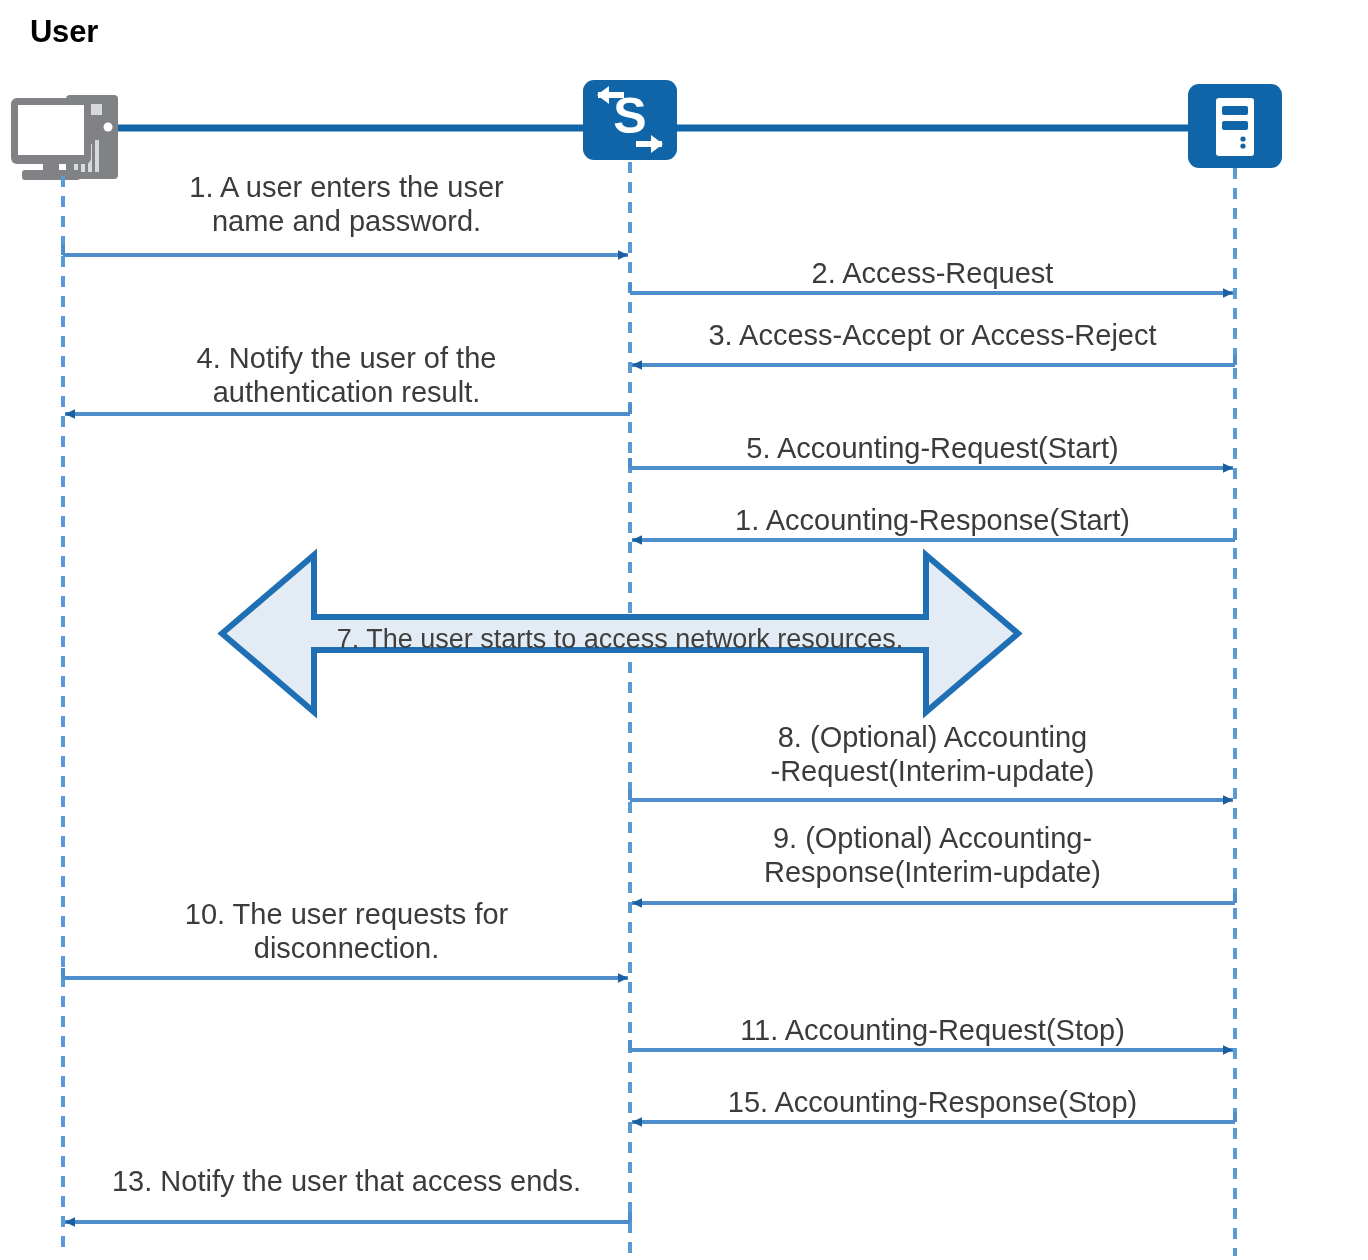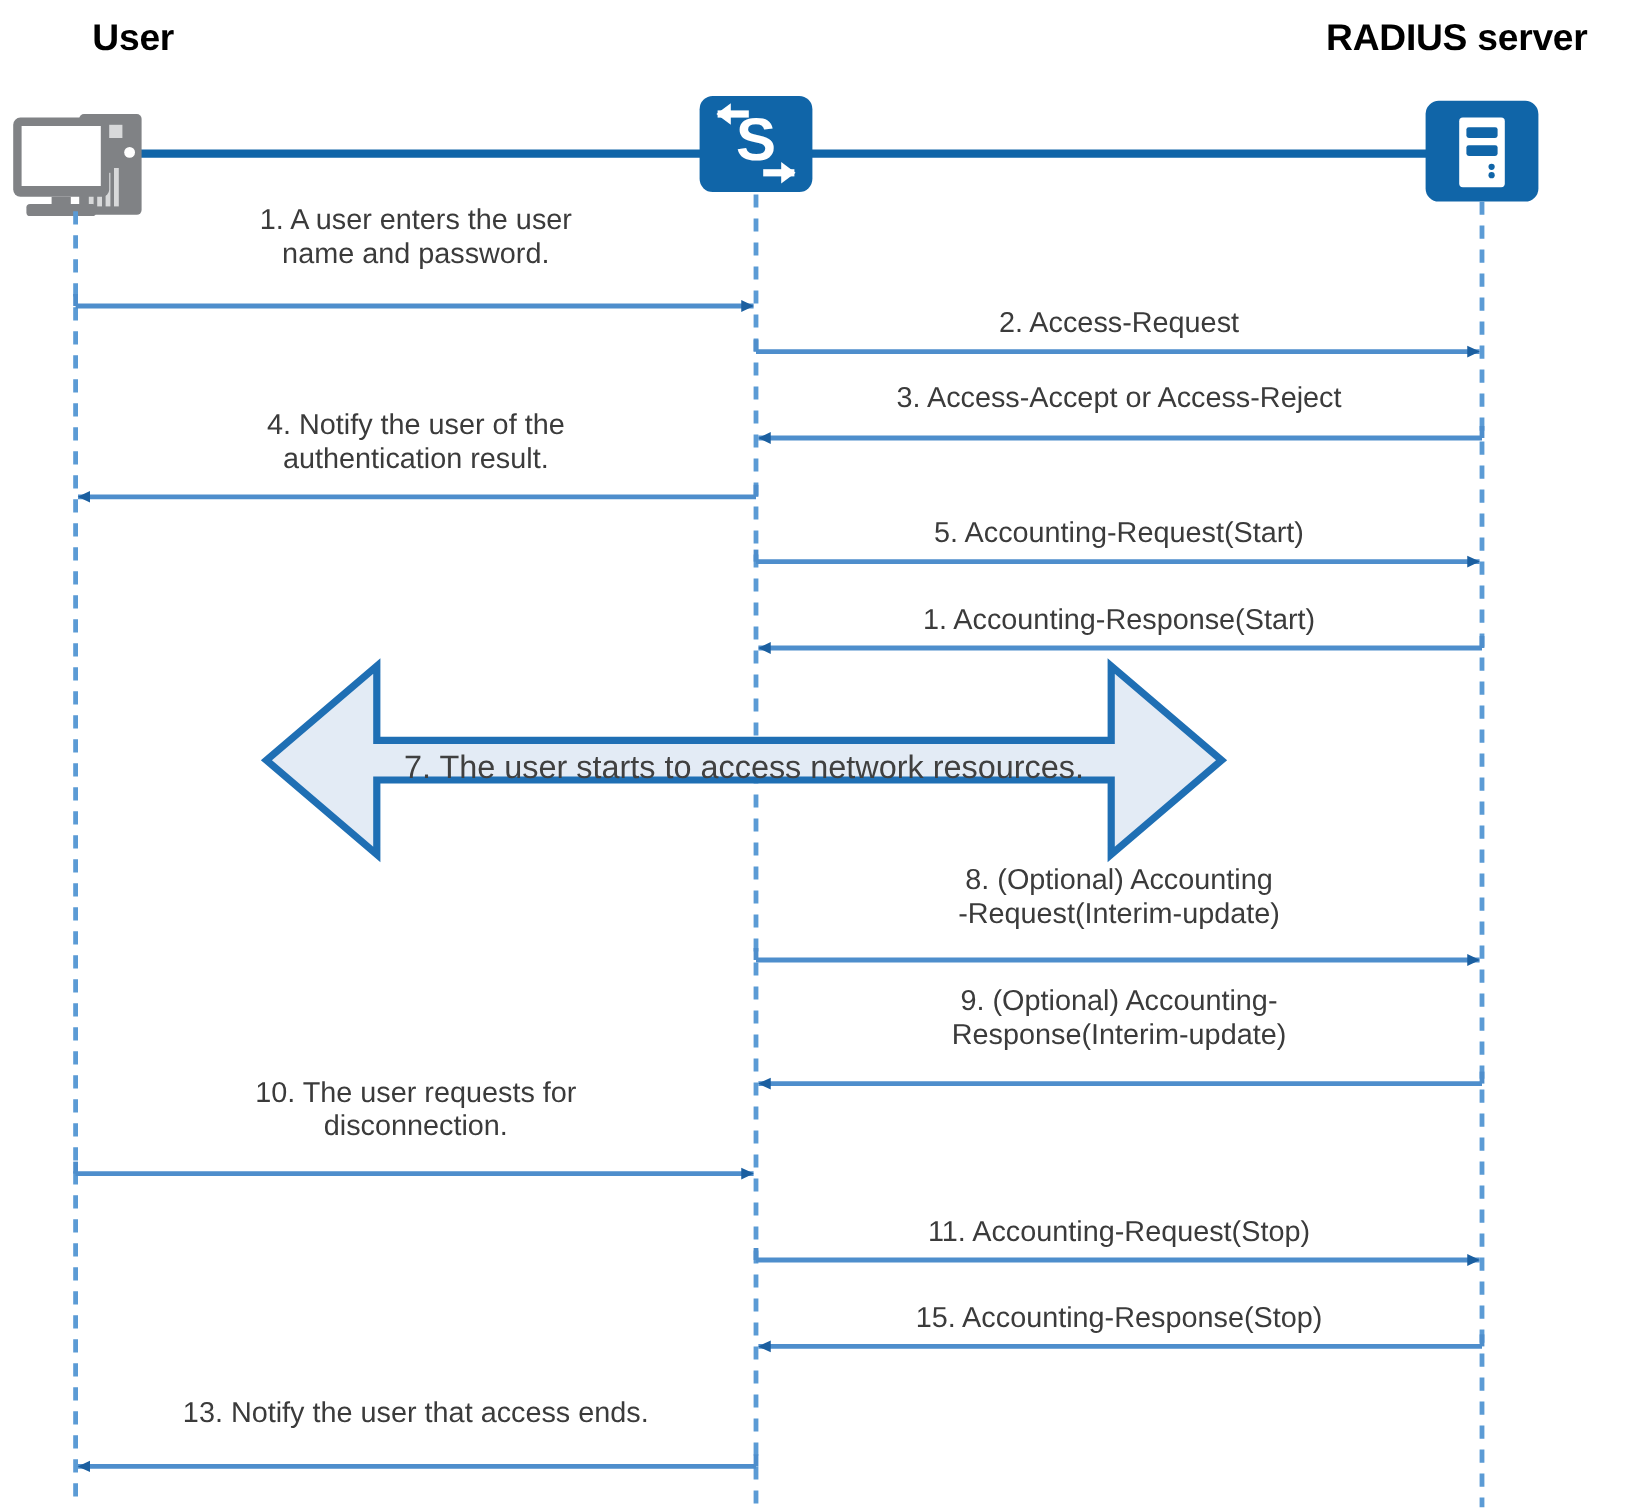--- a/index.html
+++ b/index.html
@@ -28,21 +28,21 @@
     position: absolute;
     font-weight: bold;
     font-size: 31px;
     color: #000000;
     white-space: nowrap;
     text-align: center;
     letter-spacing: -0.2px;
   }
   .msg-label {
     position: absolute;
-    font-size: 24px;
+    font-size: 29px;
     color: #3b3b3b;
     text-align: center;
     line-height: 1.18;
     white-space: pre;
   }
   .step7-label {
     position: absolute;
     font-size: 27px;
     color: #404040;
     text-align: center;
@@ -144,22 +144,21 @@
         <line x1="1235" y1="1112" x2="1235" y2="1122" stroke="#4E8ECC" stroke-width="4"></line>
         <line x1="630" y1="1222" x2="65" y2="1222" stroke="#4E8ECC" stroke-width="4" marker-end="url(#ah-left)"></line>
         <line x1="630" y1="1212" x2="630" y2="1222" stroke="#4E8ECC" stroke-width="4"></line>
       </g>
 
     <g>
       <path id="block-arrow-path" fill="#E3EBF5" stroke="#1F6FB4" stroke-width="6" stroke-linejoin="miter" d="M 222 633.5 L 314 555 L 314 617 L 926 617 L 926 555 L 1018 633.5 L 926 712 L 926 650 L 314 650 L 314 712 Z"></path>
     </g>
   </svg>
 
-  <div class="actor-title" style="left:0px; top:14px; width:128px;padding-left:47px;">User</div>
-  <div class="actor-title" style="left:1060px; top:14px; width:308px;">RADIUS server</div>
+  <div class="actor-title" style="left:0px; top:14px; width:128px;">User</div>
 
   <div id="message-labels">
       <div class="msg-label" style="left: 63px; top: 170px; width: 567px;">1. A user enters the user
 name and password.</div>
       <div class="msg-label" style="left: 630px; top: 256px; width: 605px;">2. Access-Request</div>
       <div class="msg-label" style="left: 630px; top: 318px; width: 605px;">3. Access-Accept or Access-Reject</div>
       <div class="msg-label" style="left: 63px; top: 341px; width: 567px;">4. Notify the user of the
 authentication result.</div>
       <div class="msg-label" style="left: 630px; top: 431px; width: 605px;">5. Accounting-Request(Start)</div>
       <div class="msg-label" style="left: 630px; top: 503px; width: 605px;">1. Accounting-Response(Start)</div>

